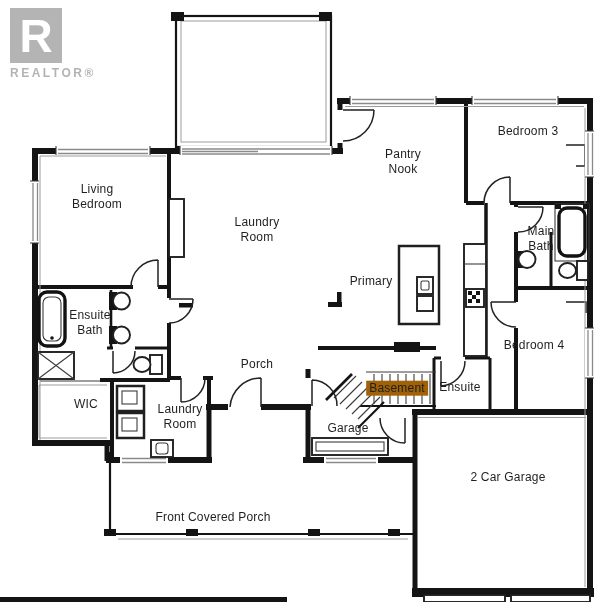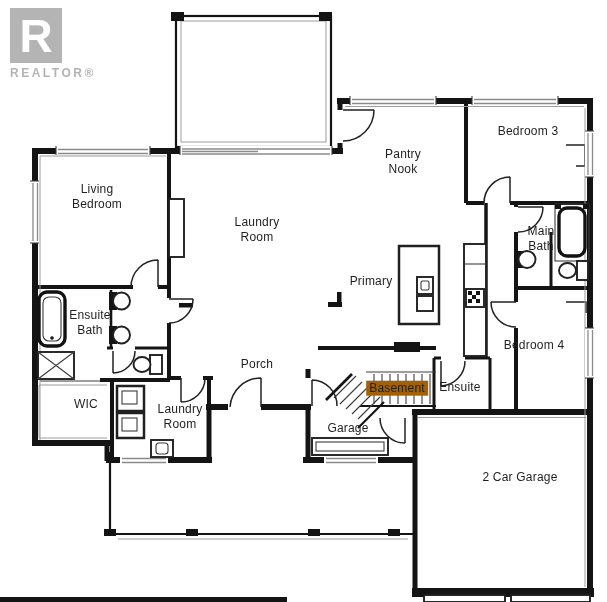--- a/index.html
+++ b/index.html
@@ -269,15 +269,16 @@
   <div class="room-label" style="left:90px;top:323px">Ensuite
 Bath</div>
   <div class="room-label" style="left:534px;top:345px">Bedroom 4</div>
   <div class="room-label" style="left:257px;top:364px">Porch</div>
   <div class="room-label" style="left:86px;top:404px">WIC</div>
   <div class="room-label bg" style="left:397px;top:388px">Basement</div>
   <div class="room-label" style="left:460px;top:387px">Ensuite</div>
   <div class="room-label" style="left:180px;top:417px">Laundry
 Room</div>
   <div class="room-label" style="left:348px;top:428px">Garage</div>
-  <div class="room-label" style="left:520px;top:477px">2 Car Garage</div>
+  <div class="room-label" style="left:508px;top:477px">2 Car Garage</div>
+  <div class="room-label" style="left:213px;top:517px">Front Covered Porch</div>
 
 </div>
 
 </body></html>

